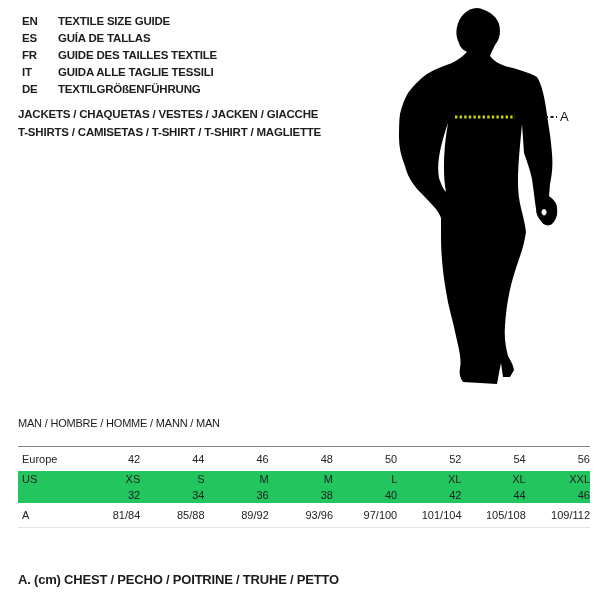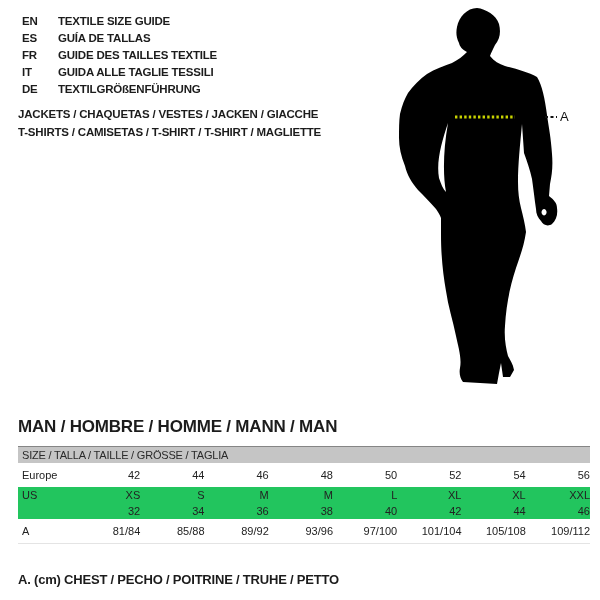--- a/index.html
+++ b/index.html
@@ -11,21 +11,21 @@
   
   .langs{position:absolute;left:22px;top:13px;font-size:11.5px;font-weight:600;letter-spacing:-0.2px;}
   .lang-row{display:flex;line-height:17px;}
   .lang-code{width:36px;flex:0 0 36px;}
   
   .cats{position:absolute;left:18px;top:105px;font-weight:700;font-size:11.5px;line-height:18px;letter-spacing:-0.2px;}
   
   .figure-wrap{position:absolute;left:396px;top:6px;width:176px;height:386px;}
   .measure-label{position:absolute;left:560px;top:109px;font-size:13px;color:#111;}
   
-  .section-title{position:absolute;left:18px;top:417px;font-weight:700;font-size:17px;letter-spacing:-0.2px;}
+  .section-title{position:absolute;left:18px;top:417px;font-weight:400;font-size:11px;letter-spacing:-0.2px;}
   
   .size-table{position:absolute;left:18px;top:446px;width:572px;font-size:11px;border-top:1px solid #858585;border-bottom:1px solid #e4e4e4;}
   .thead{background:#c5c5c5;color:#2a2a2a;height:16px;line-height:16px;padding-left:4px;letter-spacing:-0.2px;}
   .tr{display:grid;grid-template-columns:58px repeat(8,1fr);align-items:center;height:16px;}
   .tr.tall{height:24px;}
   .tr.shaded{background:#22c55e;}
   .td{text-align:right;color:#222;}
   .td.label{text-align:left;padding-left:4px;}
   
   .footnote{position:absolute;left:18px;top:572px;font-weight:700;font-size:13px;letter-spacing:-0.2px;}
@@ -119,21 +119,20 @@
       Z"></path>
     <line x1="59" y1="111" x2="119" y2="111" stroke-width="3" stroke-dasharray="2.4 2.2" stroke="#c9d400"></line>
     <line x1="149" y1="111" x2="161" y2="111" stroke="#111111" stroke-width="2" stroke-dasharray="3 2.5"></line>
   </svg>
 </div>
 <span class="measure-label">A</span>
 
 <div class="section-title">MAN / HOMBRE / HOMME / MANN / MAN</div>
 
 <div class="size-table">
-  <div class="thead">SIZE / TALLA / TAILLE / GRÖSSE / TAGLIA</div>
 
   <div class="tr tall">
     <div class="td label">Europe</div>
     <div class="td">42</div>
     <div class="td">44</div>
     <div class="td">46</div>
     <div class="td">48</div>
     <div class="td">50</div>
     <div class="td">52</div>
     <div class="td">54</div>

